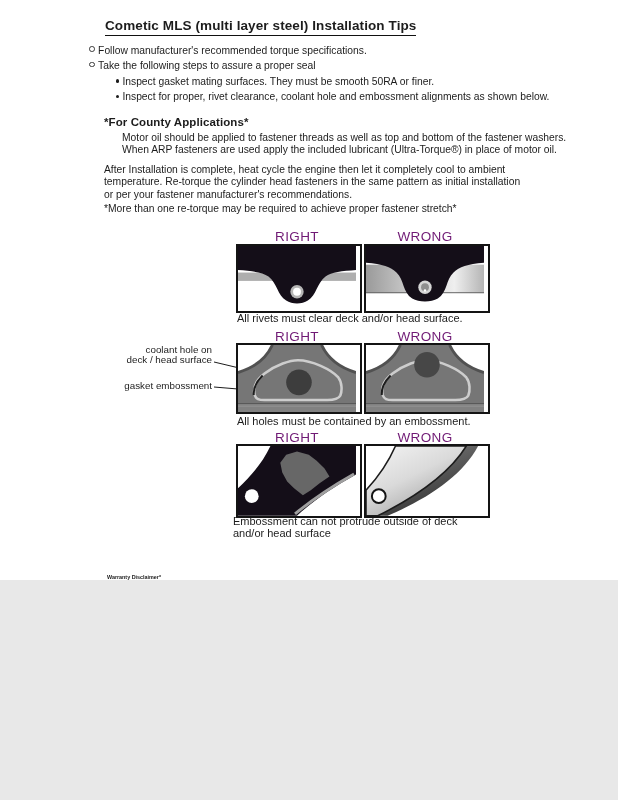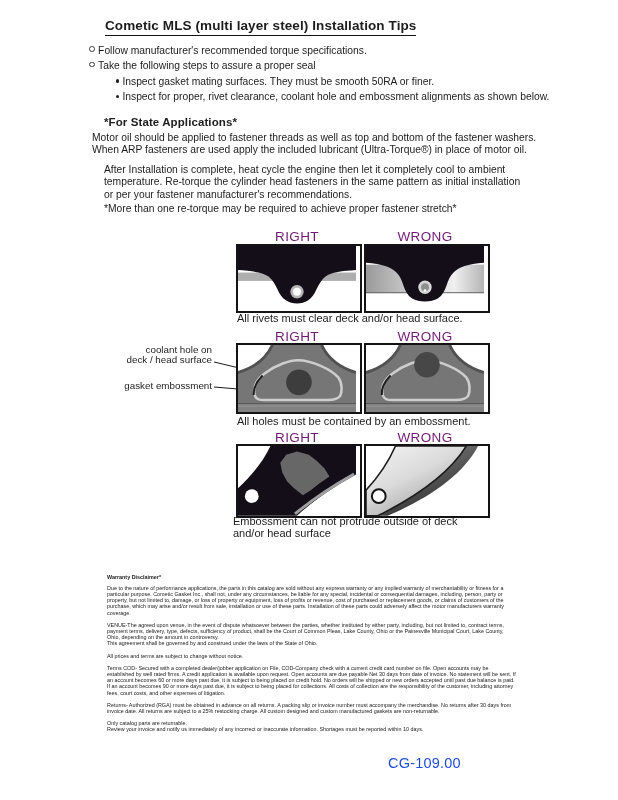--- a/index.html
+++ b/index.html
@@ -1,17 +1,17 @@
 <!DOCTYPE html>
 <html><head>
 <meta charset="utf-8">
 <style>
   html,body{margin:0;padding:0;background:#e8e8e8;}
   .page{
-    position:relative;width:618px;height:800px;background:#ffffff;
+    position:relative;width:618px;height:580px;background:#ffffff;
     font-family:"Liberation Sans","DejaVu Sans",sans-serif;color:#1c1c1c;
     overflow:hidden;margin:0 auto;
   }
   .abs{position:absolute;}
   .title{
     left:105px;top:18px;font-size:13.5px;font-weight:bold;
     border-bottom:1.7px solid #111;padding-bottom:2px;letter-spacing:.1px;
   }
   .bullets{left:89px;top:43px;font-size:10.3px;line-height:15.3px;}
   .b-row{display:flex;align-items:baseline;}
@@ -50,22 +50,22 @@
     <div class="b-row sub">
       <span class="mk mk-dot"></span>
       <span>Inspect gasket mating surfaces.  They must be smooth 50RA or finer.</span>
     </div>
     <div class="b-row sub">
       <span class="mk mk-dot"></span>
       <span>Inspect for proper, rivet clearance, coolant hole and embossment alignments as shown below.</span>
     </div>
   </div>
 
-  <div class="abs h2">*For State Applications*</div>
-  <div class="abs para" style="left:92px;top:132px;">Motor oil should be applied to fastener threads as well as top and bottom of the fastener washers.
+  <div class="abs h2">*For County Applications*</div>
+  <div class="abs para" style="left:122px;top:132px;">Motor oil should be applied to fastener threads as well as top and bottom of the fastener washers.
 When ARP fasteners are used apply the included lubricant (Ultra-Torque®) in place of motor oil.</div>
   <div class="abs para" style="left:104px;top:164px;">After Installation is complete, heat cycle the engine then let it completely cool to ambient
 temperature. Re-torque the cylinder head fasteners in the same pattern as initial installation
 or per your fastener manufacturer's recommendations.</div>
   <div class="abs para" style="left:104px;top:203px;">*More than one re-torque may be required to achieve proper fastener stretch*</div>
 
   <div class="abs dg-label" style="left:236px;top:229px;">RIGHT</div>
   <div class="abs dg-label" style="left:364px;top:229px;">WRONG</div>
 
   <div class="abs panel" style="left:236px;top:244px;">

